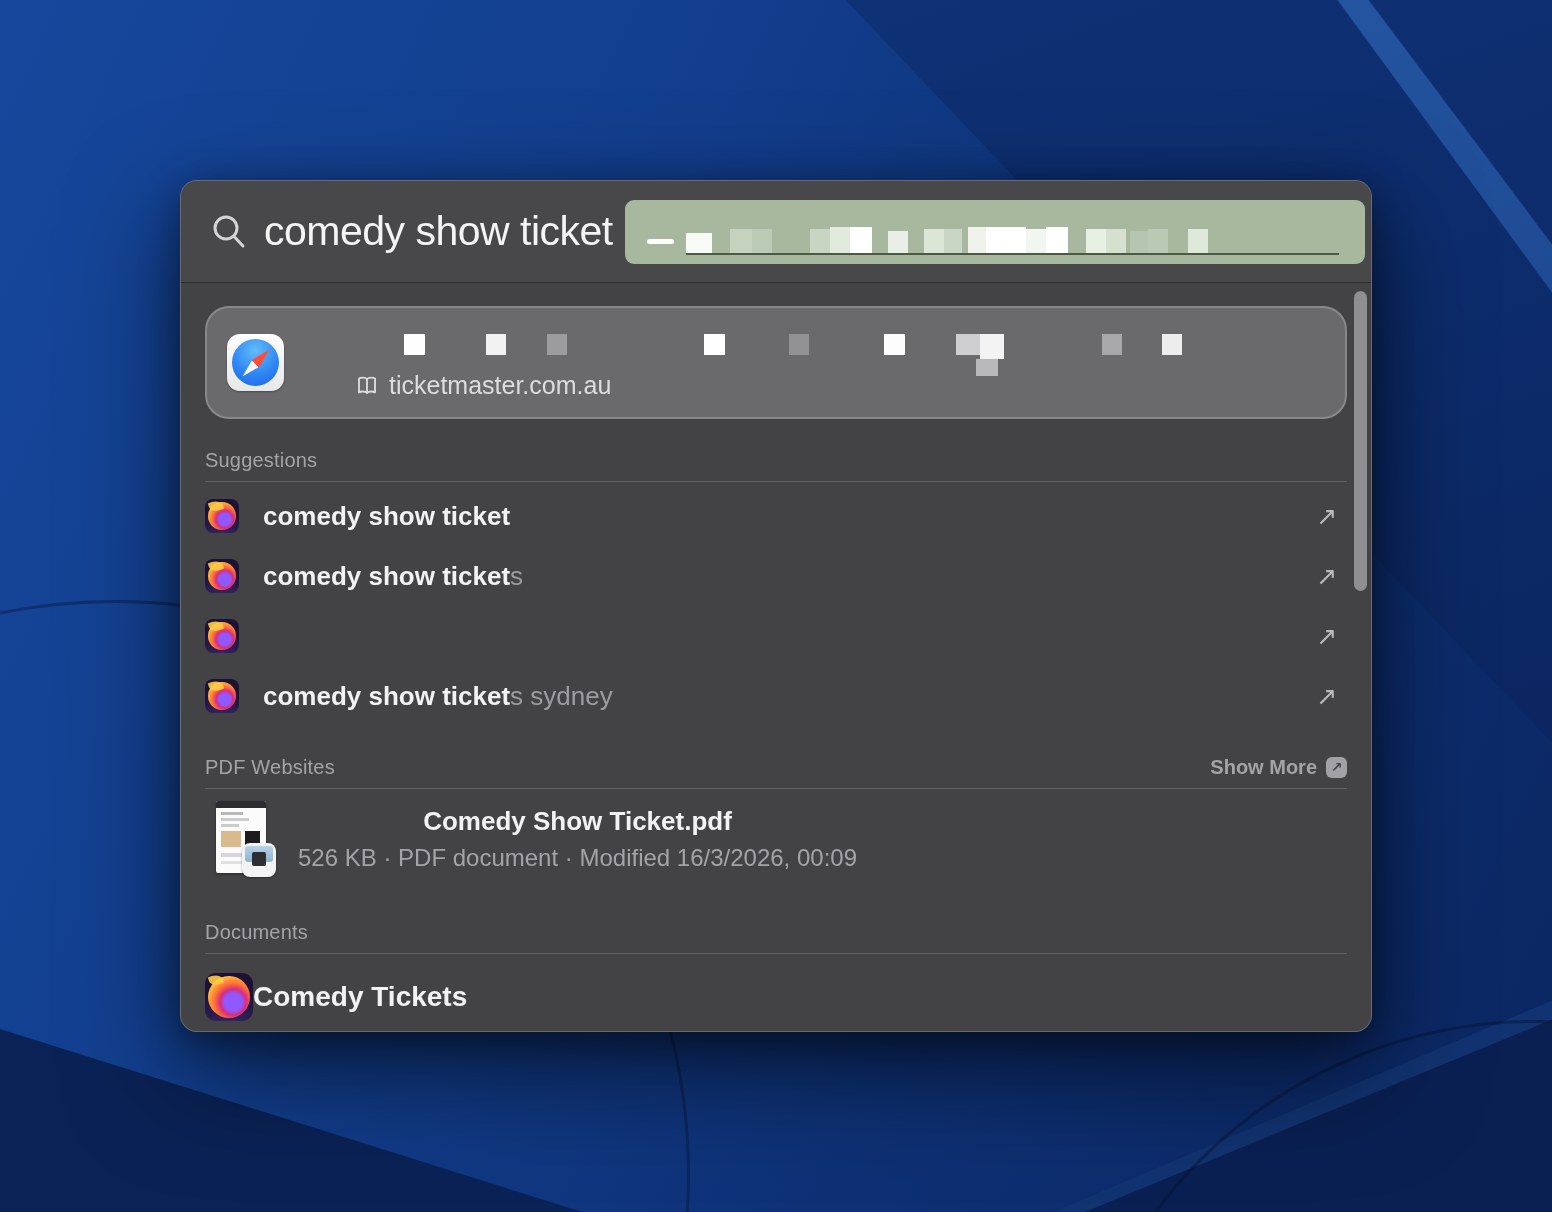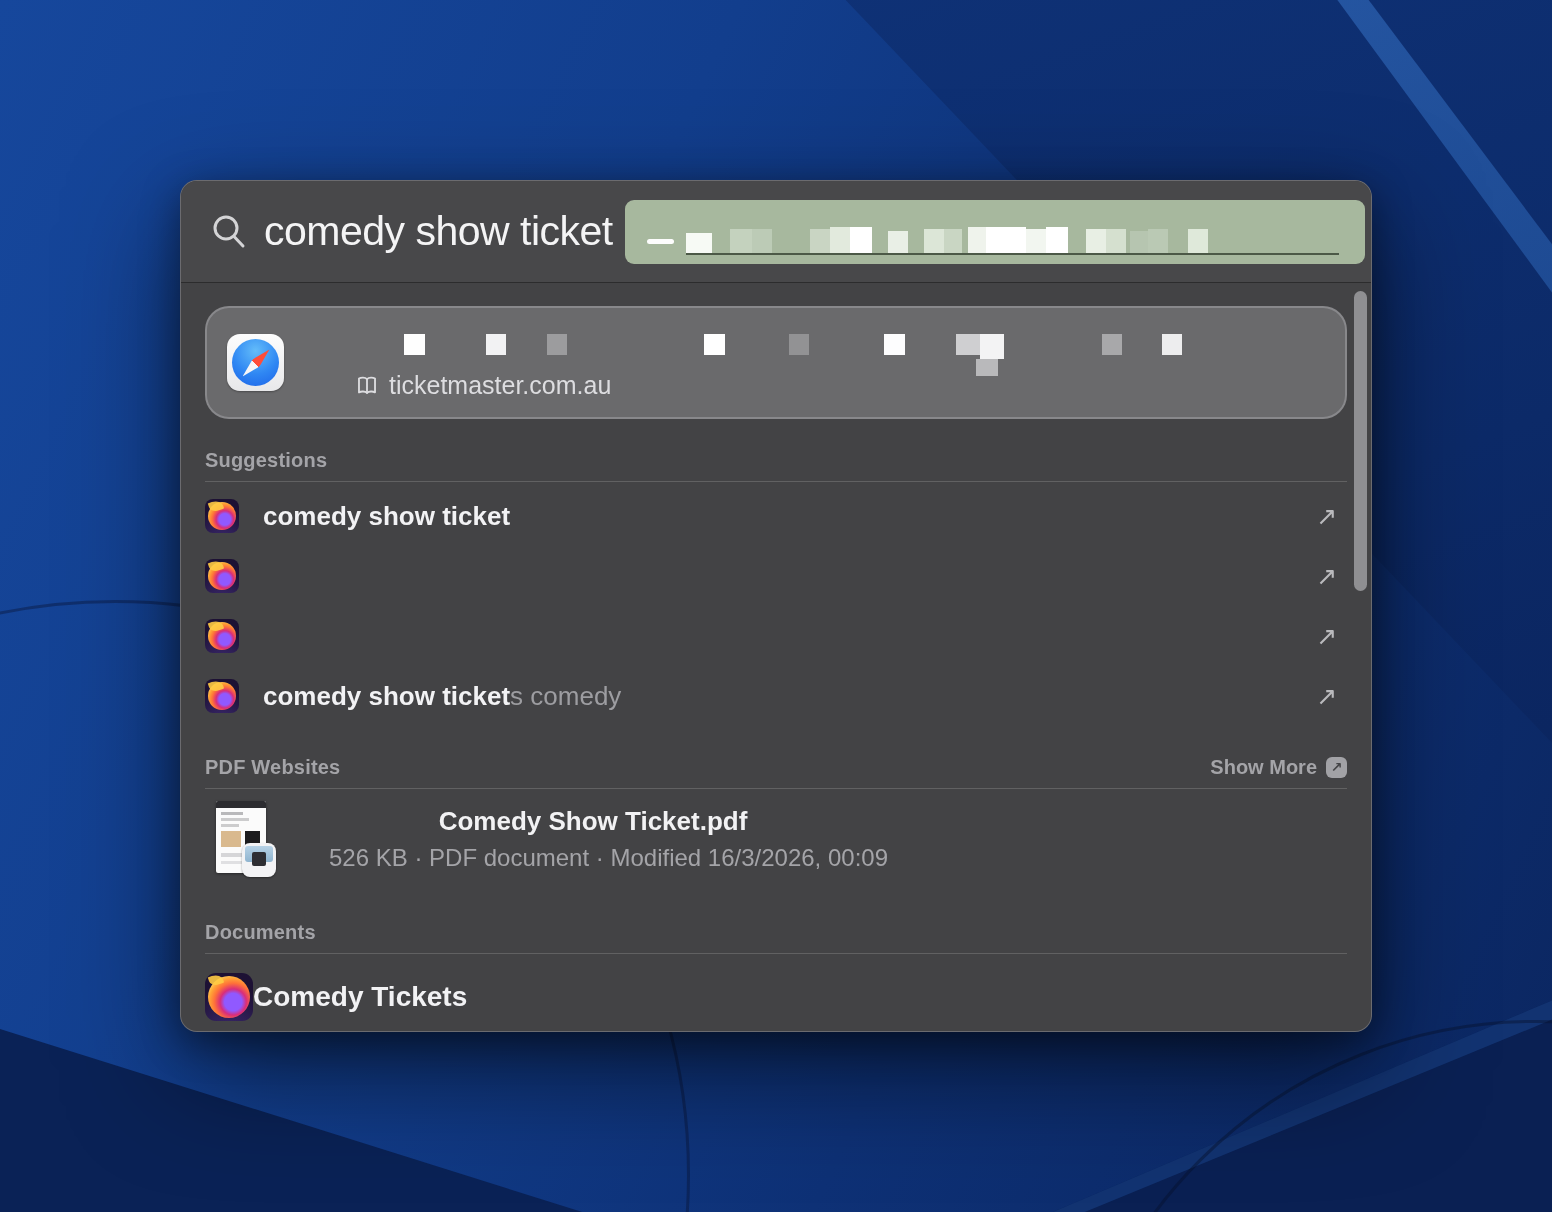--- a/index.html
+++ b/index.html
@@ -58,21 +58,21 @@
     border:2px solid rgba(160,160,165,.55); border-radius:24px;
     display:flex; align-items:center; padding:0 20px; }
   .top-hit-body { flex:1; margin-left:24px; position:relative; height:100%; }
   .title-redaction { position:absolute; left:0; top:26px; right:0; height:46px; }
   .tblock { position:absolute; }
   .top-hit-url { position:absolute; left:46px; bottom:17px; display:flex;
     align-items:center; gap:9px; color:#dddde0; font-size:25px; }
 
   .section-hd { display:flex; align-items:center; justify-content:space-between;
     height:42px; margin-top:20px; }
-  .section-title { font-size:20px; font-weight:700; color:#a4a4a8; letter-spacing:.2px; }
+  .section-title { font-size:20px; font-weight:400; color:#a4a4a8; letter-spacing:.2px; }
   .show-more { display:flex; align-items:center; gap:9px; cursor:default; }
   .show-more-label { font-size:20px; font-weight:700; color:#a4a4a8; }
   .show-more-icon { width:21px; height:21px; border-radius:6px; background:#a2a2a6;
     color:#454547; font-size:14px; font-weight:700; display:flex; align-items:center;
     justify-content:center; font-family:"DejaVu Sans",sans-serif; }
   .divider { border-bottom:1px solid rgba(255,255,255,.16); }
 
   .sug-row { height:60px; display:flex; align-items:center; padding-right:10px; }
   .sug-text { margin-left:24px; font-size:26px; }
   .sug-match { color:#f2f2f4; font-weight:700; }
@@ -117,21 +117,21 @@
   .pdf-page .l4 { position:absolute; left:5px; top:52px; width:38px; height:4px; background:#d6d6d8; }
   .pdf-page .l5 { position:absolute; left:5px; top:60px; width:30px; height:3px; background:#e0e0e2; }
   .pdf-overlay { position:absolute; right:0; bottom:0; width:34px; height:34px;
     border-radius:8px; background:#f3f3f5; box-shadow:0 1px 2px rgba(0,0,0,.4); overflow:hidden; }
   .pdf-overlay::before { content:""; position:absolute; left:3px; right:3px; top:3px; height:16px;
     border-radius:3px; background:linear-gradient(#b7d2e6,#8fb4cf); }
   .pdf-overlay::after { content:""; position:absolute; left:10px; top:9px; width:14px; height:14px;
     background:#2e2e33; border-radius:2px; }
   .pdf-info { margin-left:22px;text-align:center; }
   .pdf-title { font-size:26px; font-weight:600; color:#f2f2f4; }
-  .pdf-meta { margin-top:7px; font-size:24px; color:#a4a4a8;margin-left:31px; }
+  .pdf-meta { margin-top:7px; font-size:24px; color:#a4a4a8; }
 
   
   .web-row { display:flex; align-items:center; padding-top:19px; }
   .web-title { font-size:28px; font-weight:600; color:#f2f2f4; }
 
   
   .scrollbar { position:absolute; right:4px; top:110px; width:13px; height:300px;
     border-radius:7px; background:#8f8f92; }
 
   
@@ -223,29 +223,30 @@
     <div class="divider"></div>
 
     <div class="sug-list">
       <div class="sug-row">
         <div class="ff-icon"></div>
         <span class="sug-text"><span class="sug-match">comedy show ticket</span><span class="sug-rest"></span></span>
         <span class="sug-arrow">↗</span>
       </div>
       <div class="sug-row">
         <div class="ff-icon"></div>
-        <span class="sug-arrow">↗</span>
-      </div>
-      <div class="sug-row">
-        <div class="ff-icon"></div>
-        <span class="sug-arrow">↗</span>
-      </div>
-      <div class="sug-row">
-        <div class="ff-icon"></div>
-        <span class="sug-text"><span class="sug-match">comedy show ticket</span><span class="sug-rest">s comedy</span></span>
+        <span class="sug-text"><span class="sug-match">comedy show ticket</span><span class="sug-rest">s</span></span>
+        <span class="sug-arrow">↗</span>
+      </div>
+      <div class="sug-row">
+        <div class="ff-icon"></div>
+        <span class="sug-arrow">↗</span>
+      </div>
+      <div class="sug-row">
+        <div class="ff-icon"></div>
+        <span class="sug-text"><span class="sug-match">comedy show ticket</span><span class="sug-rest">s sydney</span></span>
         <span class="sug-arrow">↗</span>
       </div>
     </div>
 
     <div class="section-hd">
       <span class="section-title">PDF Websites</span>
       <span class="show-more">
         <span class="show-more-label">Show More</span>
         <span class="show-more-icon">↗</span>
       </span>

